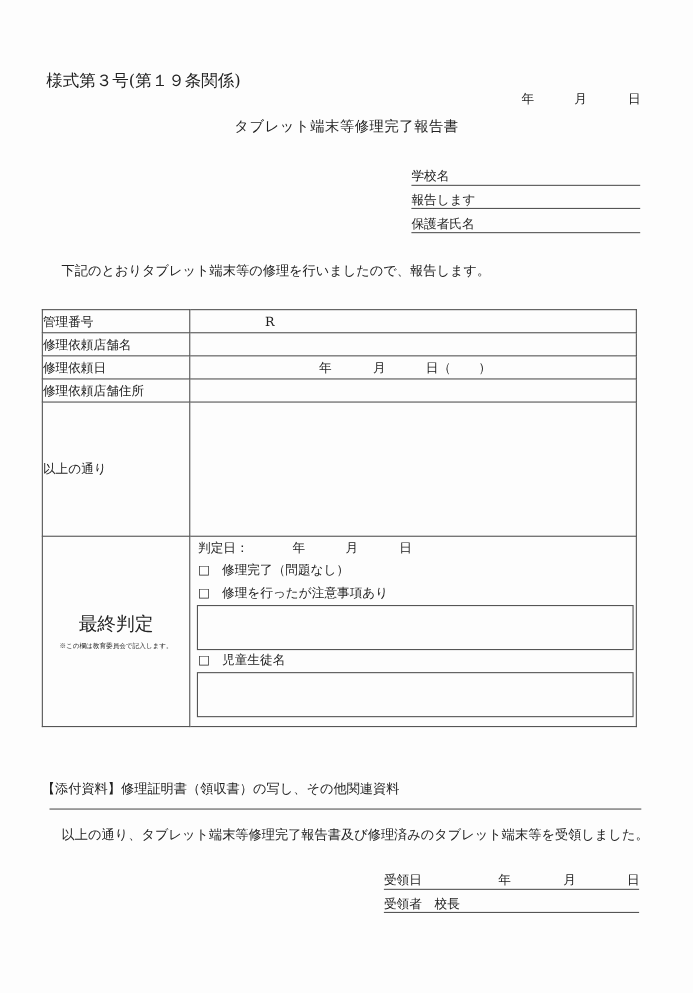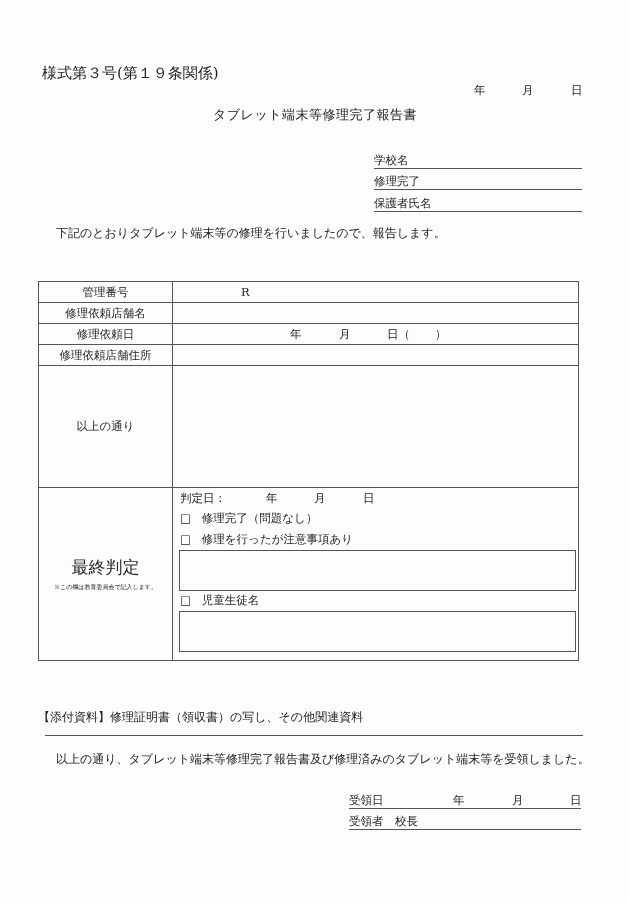--- a/index.html
+++ b/index.html
@@ -4,24 +4,24 @@
 <style>
   html, body { margin:0; padding:0; }
   body { width:630px; height:903px; background:#fdfdfd; position:relative; overflow:hidden;
     font-family:"DejaVu Serif","Liberation Serif",serif; color:#222; font-size:11.5px; }
   .abs { position:absolute; white-space:nowrap; }
   .form-no { left:42px; top:64px; font-size:15px; }
   .date-top { top:83px; left:474px; width:110px; font-size:11.5px; }
   .date-top span { position:absolute; }
   .title { left:0; width:630px; text-align:center; top:106px; font-size:13px; letter-spacing:0.5px; }
   .sig { left:374px; width:208px; border-bottom:1px solid #555; height:16px; font-size:11.5px; line-height:16px; }
-  .intro { left:56px; top:225px; font-size:12px; }
+  .intro { left:56px; top:238px; font-size:12px; }
   table.main { position:absolute; left:38px; top:281px; width:541px; border-collapse:collapse; }
   table.main td { border:1px solid #555; padding:0; font-size:11.5px; }
-  td.lbl { width:133px; text-align:center; }
+  td.lbl { width:133px; }
   .r21 td { height:20px; }
   .datecell { position:relative; }
   .datecell span { position:absolute; top:3px; }
   .judge { position:relative; height:172px; vertical-align:top; }
   .judge .line { position:absolute; left:7px; }
   .box { position:absolute; left:6px; width:395px; height:39px; border:1px solid #555; }
   .finalLbl { text-align:center; }
   .finalLbl .big { font-size:17px;font-family:Liberation Mono, monospace; }
   .finalLbl .small { font-size:6px; margin-top:4px; }
   .attach { left:38px; top:709px; font-size:12px; }
@@ -35,21 +35,21 @@
 
 <div class="abs form-no">様式第３号(第１９条関係)</div>
 <div class="abs date-top">
   <span style="left:0">年</span>
   <span style="left:48px">月</span>
   <span style="left:97px">日</span>
 </div>
 <div class="abs title">タブレット端末等修理完了報告書</div>
 
 <div class="abs sig" style="top:152px">学校名</div>
-<div class="abs sig" style="top:173px">修理完了</div>
+<div class="abs sig" style="top:173px">報告します</div>
 <div class="abs sig" style="top:195px">保護者氏名</div>
 
 <div class="abs intro">下記のとおりタブレット端末等の修理を行いましたので、報告します。</div>
 
 <table class="main">
   <tbody>
       <tr class="r21">
     <td class="lbl">管理番号</td>
     <td style="padding-left:68px">R</td>
   </tr>

